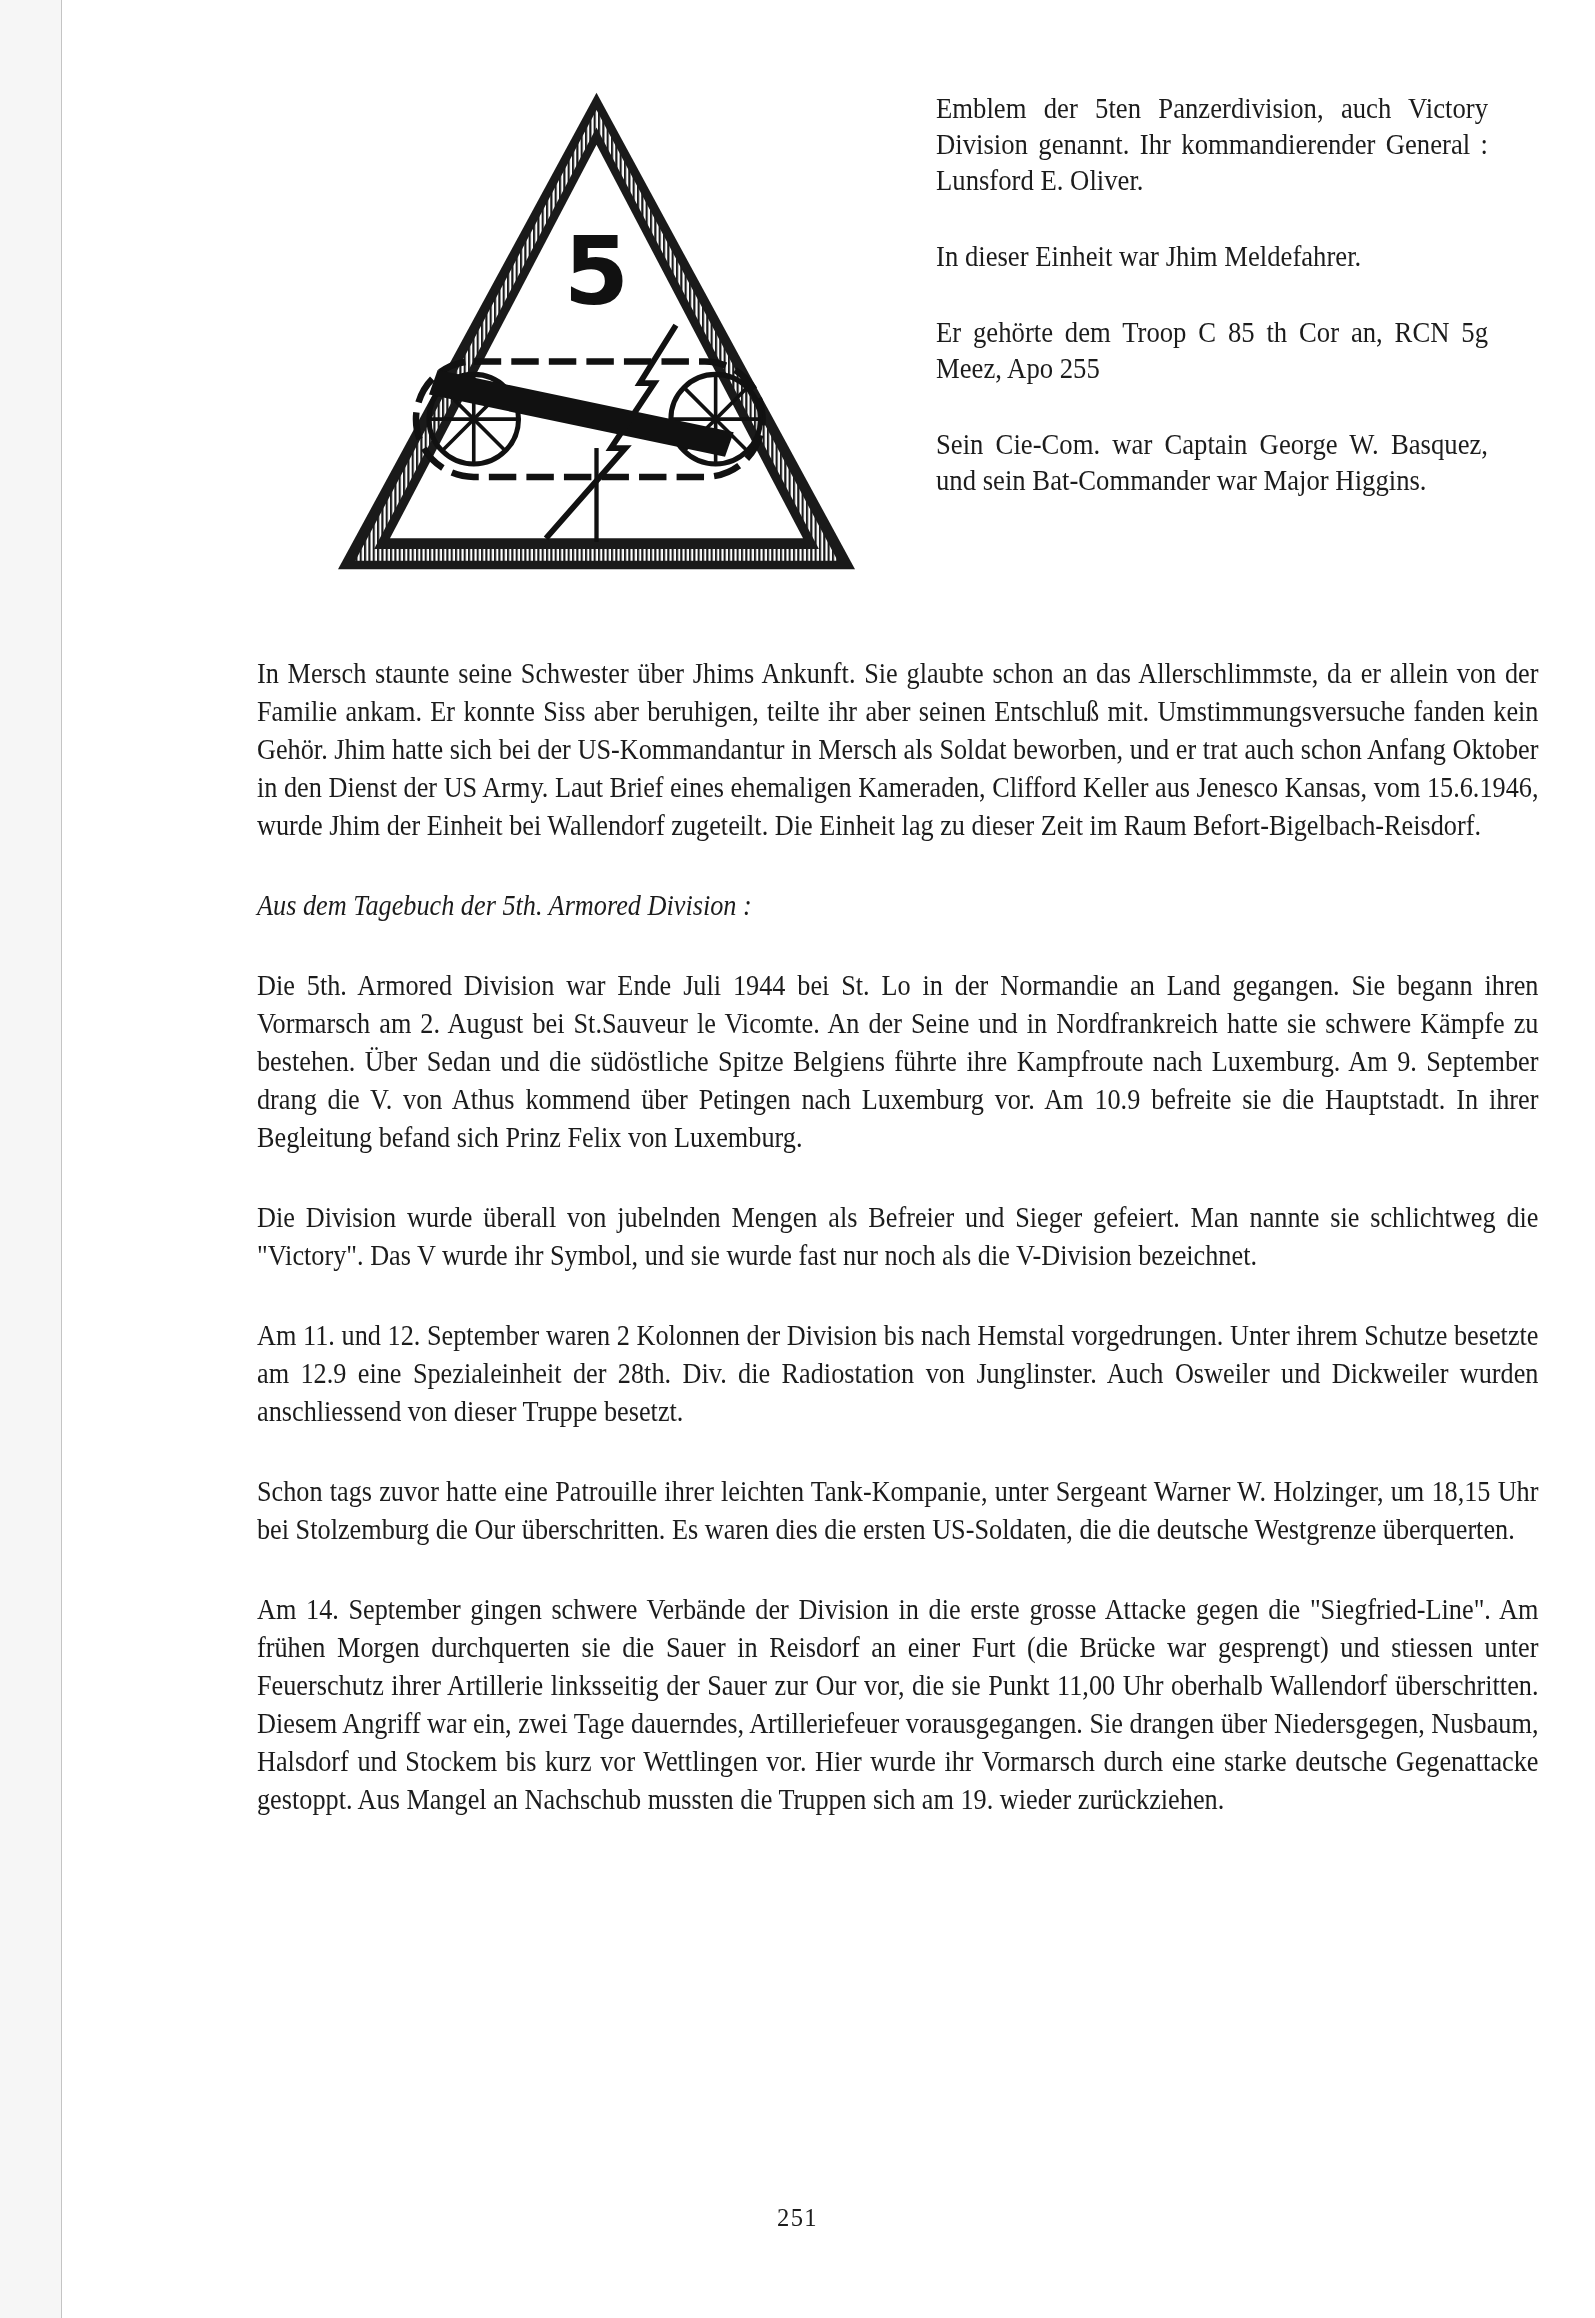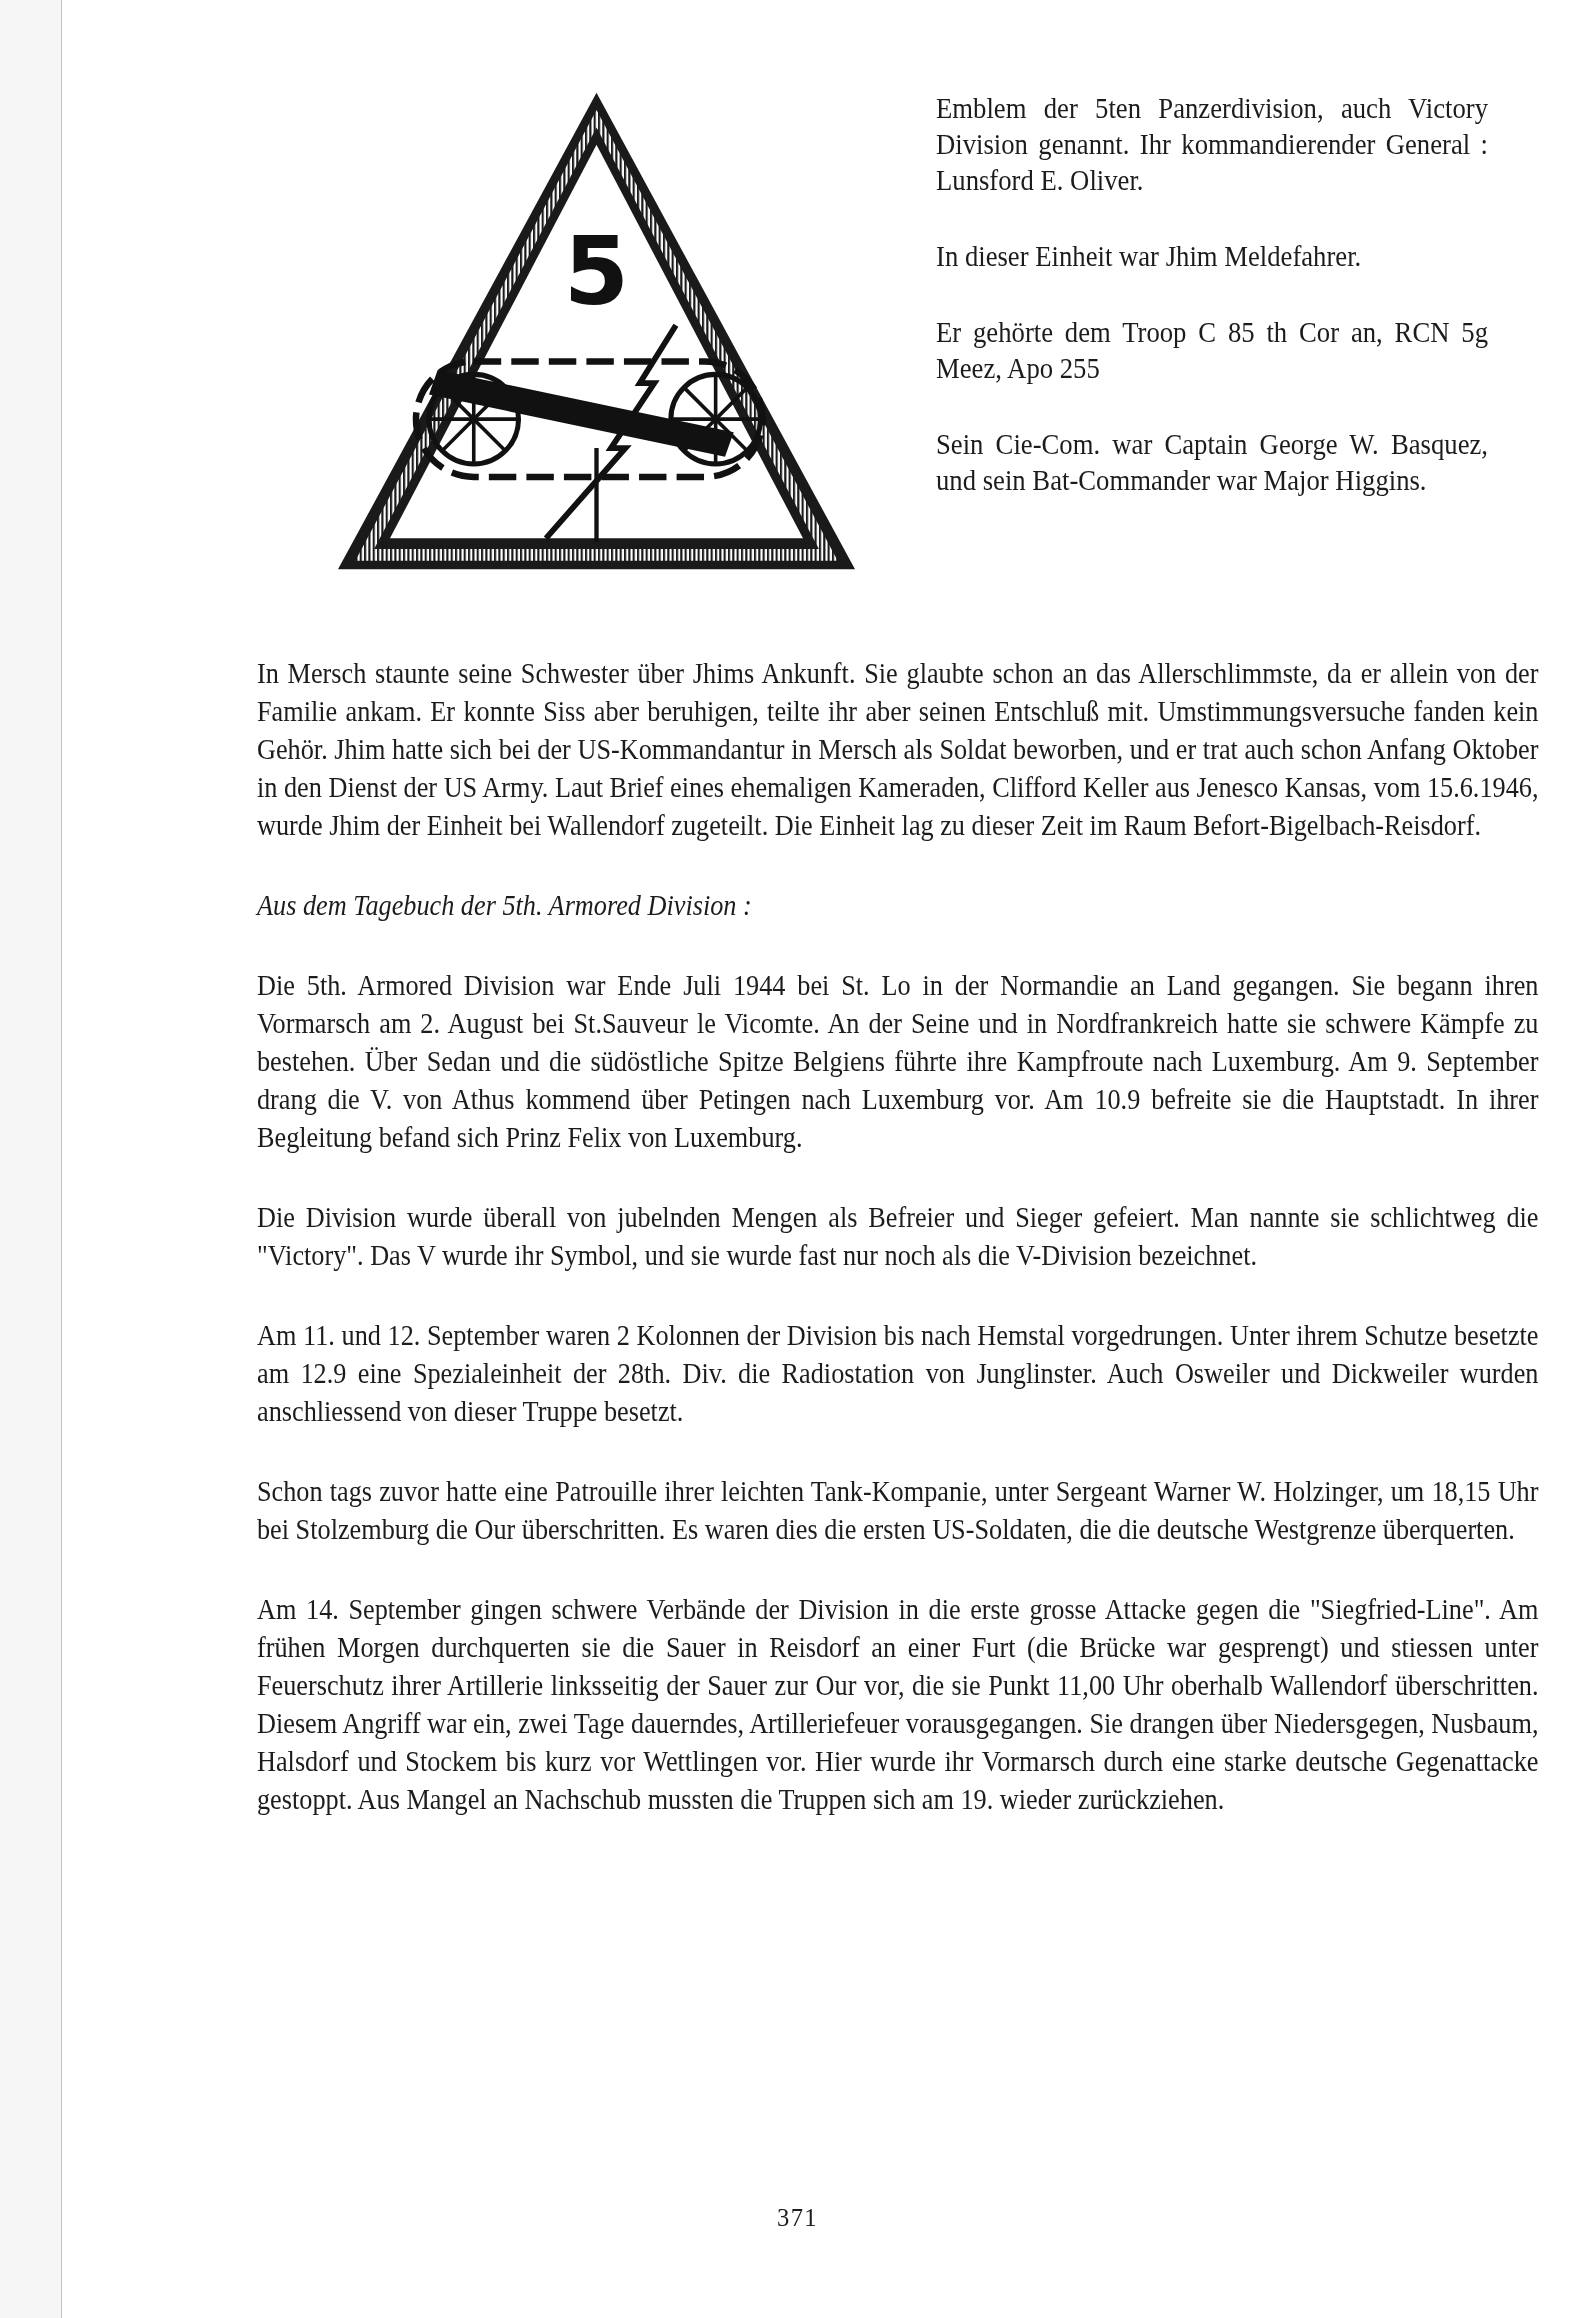--- a/index.html
+++ b/index.html
@@ -80,14 +80,14 @@
 <div class="body-text">
   <p>In Mersch staunte seine Schwester über Jhims Ankunft. Sie glaubte schon an das Allerschlimmste, da er allein von der Familie ankam. Er konnte Siss aber beruhigen, teilte ihr aber seinen Entschluß mit. Umstimmungsversuche fanden kein Gehör. Jhim hatte sich bei der US-Kommandantur in Mersch als Soldat beworben, und er trat auch schon Anfang Oktober in den Dienst der US Army. Laut Brief eines ehemaligen Kameraden, Clifford Keller aus Jenesco Kansas, vom 15.6.1946, wurde Jhim der Einheit bei Wallendorf zugeteilt. Die Einheit lag zu dieser Zeit im Raum Befort-Bigelbach-Reisdorf.</p>
   <p class="heading">Aus dem Tagebuch der 5th. Armored Division :</p>
   <p>Die 5th. Armored Division war Ende Juli 1944 bei St. Lo in der Normandie an Land gegangen. Sie begann ihren Vormarsch am 2. August bei St.Sauveur le Vicomte. An der Seine und in Nordfrankreich hatte sie schwere Kämpfe zu bestehen. Über Sedan und die südöstliche Spitze Belgiens führte ihre Kampfroute nach Luxemburg. Am 9. September drang die V. von Athus kommend über Petingen nach Luxemburg vor. Am 10.9 befreite sie die Hauptstadt. In ihrer Begleitung befand sich Prinz Felix von Luxemburg.</p>
   <p>Die Division wurde überall von jubelnden Mengen als Befreier und Sieger gefeiert. Man nannte sie schlichtweg die "Victory". Das V wurde ihr Symbol, und sie wurde fast nur noch als die V-Division bezeichnet.</p>
   <p>Am 11. und 12. September waren 2 Kolonnen der Division bis nach Hemstal vorgedrungen. Unter ihrem Schutze besetzte am 12.9 eine Spezialeinheit der 28th. Div. die Radiostation von Junglinster. Auch Osweiler und Dickweiler wurden anschliessend von dieser Truppe besetzt.</p>
   <p>Schon tags zuvor hatte eine Patrouille ihrer leichten Tank-Kompanie, unter Sergeant Warner W. Holzinger, um 18,15 Uhr bei Stolzemburg die Our überschritten. Es waren dies die ersten US-Soldaten, die die deutsche Westgrenze überquerten.</p>
   <p>Am 14. September gingen schwere Verbände der Division in die erste grosse Attacke gegen die "Siegfried-Line". Am frühen Morgen durchquerten sie die Sauer in Reisdorf an einer Furt (die Brücke war gesprengt) und stiessen unter Feuerschutz ihrer Artillerie linksseitig der Sauer zur Our vor, die sie Punkt 11,00 Uhr oberhalb Wallendorf überschritten. Diesem Angriff war ein, zwei Tage dauerndes, Artilleriefeuer vorausgegangen. Sie drangen über Niedersgegen, Nusbaum, Halsdorf und Stockem bis kurz vor Wettlingen vor. Hier wurde ihr Vormarsch durch eine starke deutsche Gegenattacke gestoppt. Aus Mangel an Nachschub mussten die Truppen sich am 19. wieder zurückziehen.</p>
 </div>
 
-<div class="page-number">371</div>
+<div class="page-number">251</div>
 
 
 </body></html>

